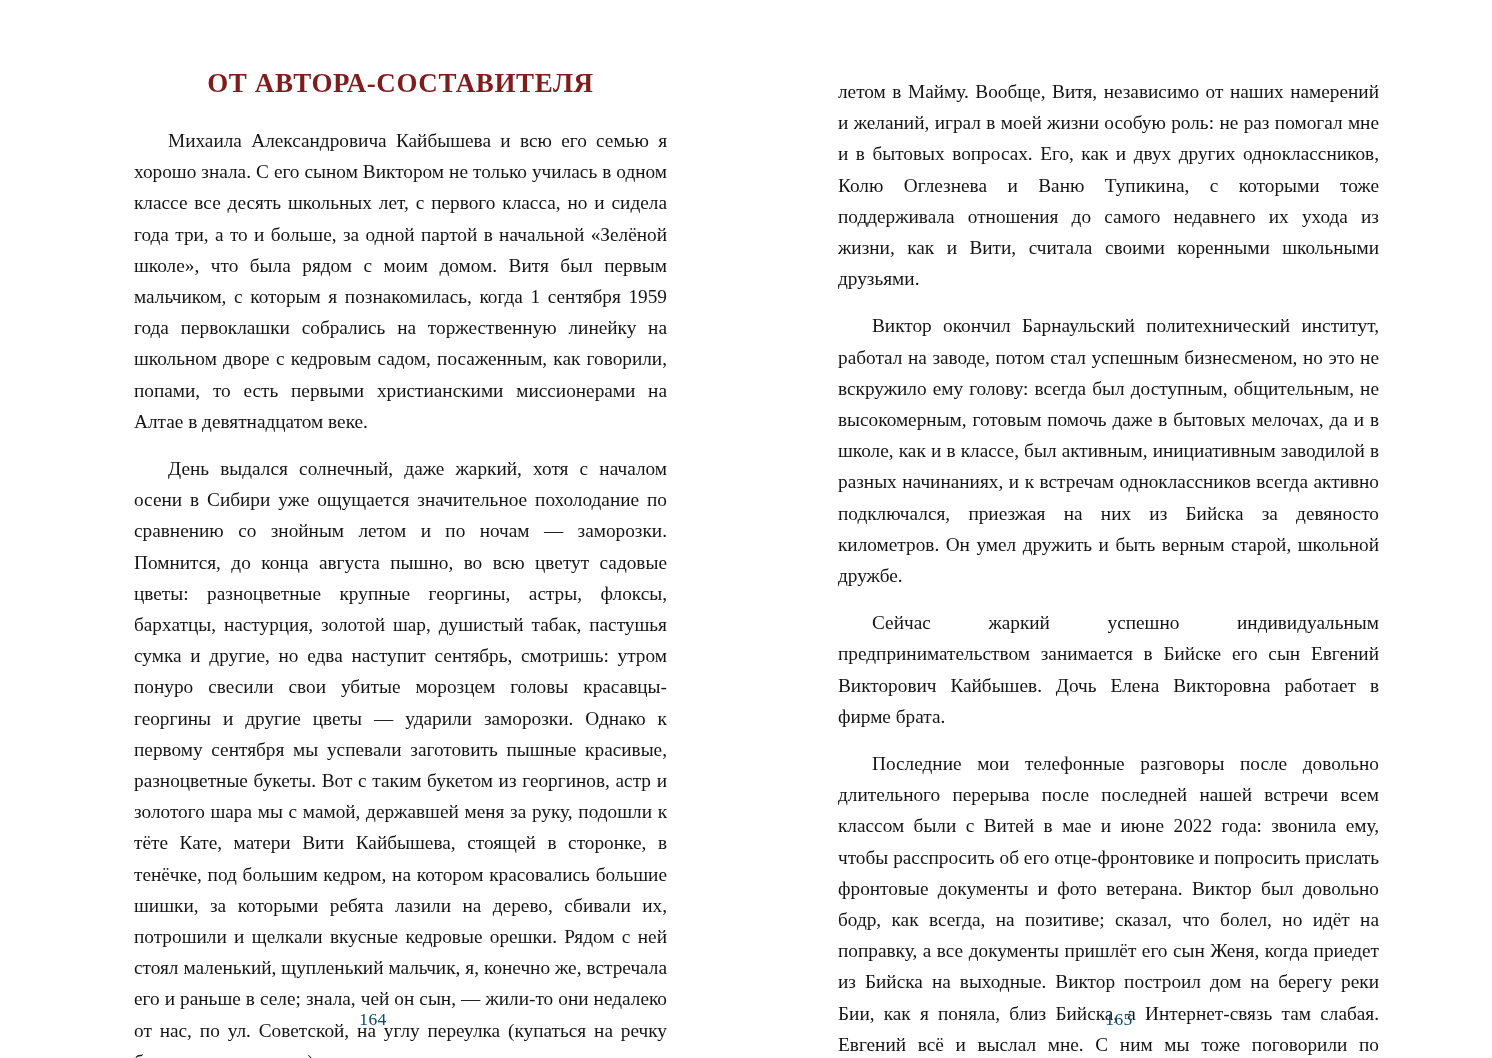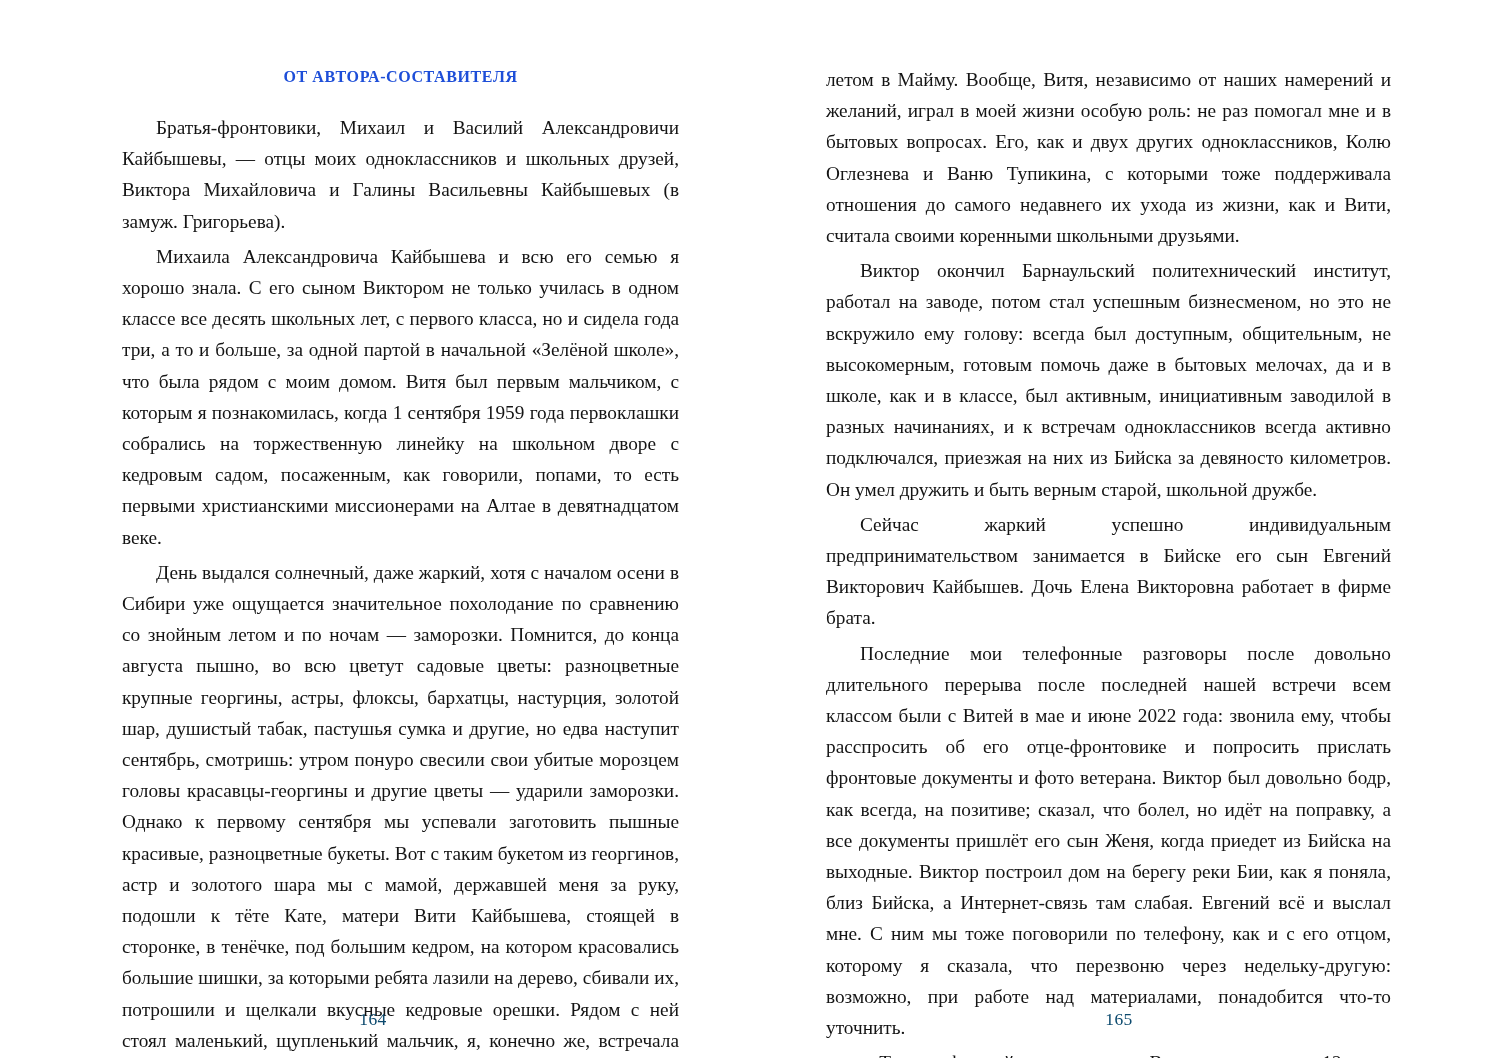--- a/index.html
+++ b/index.html
@@ -27,40 +27,40 @@
 
   .page {
     position: relative;
     box-sizing: border-box;
     height: 1058px;
   }
   .page-left  { width: 746px; padding: 60px 63px 0 118px; }
   .page-right { width: 746px; padding: 60px 97px 0 76px; }
 
   .page-title {
-    font-size: 16px;
+    font-size: 27px;
     font-weight: bold;
     text-align: center;
     letter-spacing: 0.6px;
     margin: 8px 0 26px 0;
-    color: #1d4ed8;
+    color: #7f1d1d;
     font-family: "Liberation Serif", "DejaVu Serif", serif;
   }
 
   .body-text {
     font-size: 19.3px;
     line-height: 31.2px;
     text-align: justify;
     text-justify: inter-word;
     color: #141414;
     hyphens: manual;
   }
 
   .body-text p {
-    margin: 4px;
+    margin: 16px;
     text-indent: 34px;
     font-family: Liberation Serif, serif;
   }
 
   
   .body-text p.cont {
     text-indent: 0;
   }
 
   .folio {
@@ -78,21 +78,20 @@
 </style>
 </head>
 <body>
 
 <div class="spread">
 
   <div class="page page-left">
     <h1 class="page-title">ОТ АВТОРА-СОСТАВИТЕЛЯ</h1>
 
     <div class="body-text">
-      <p>Братья-фронтовики, Михаил и Василий Александровичи Кайбышевы, — отцы моих одноклассников и школьных друзей, Виктора Михайловича и Галины Васильевны Кайбышевых (в замуж. Григорьева).</p>
       <p>Михаила Александровича Кайбышева и всю его семью я хорошо знала. С его сыном Виктором не только училась в одном классе все десять школьных лет, с первого класса, но и сидела года три, а то и больше, за одной партой в начальной «Зелёной школе», что была рядом с моим домом. Витя был первым мальчиком, с которым я познакомилась, когда 1 сентября 1959 года первоклашки собрались на торжественную линейку на школьном дворе с кедровым садом, посаженным, как говорили, попами, то есть первыми христианскими миссионерами на Алтае в девятнадцатом веке.</p>
       <p>День выдался солнечный, даже жаркий, хотя с началом осени в Сибири уже ощущается значительное похолодание по сравнению со знойным летом и по ночам — заморозки. Помнится, до конца августа пышно, во всю цветут садовые цветы: разноцветные крупные георгины, астры, флоксы, бархатцы, настурция, золотой шар, душистый табак, пастушья сумка и другие, но едва наступит сентябрь, смотришь: утром понуро свесили свои убитые морозцем головы красавцы-георгины и другие цветы — ударили заморозки. Однако к первому сентября мы успевали заготовить пышные красивые, разноцветные букеты. Вот с таким букетом из георгинов, астр и золотого шара мы с мамой, державшей меня за руку, подошли к тёте Кате, матери Вити Кайбышева, стоящей в сторонке, в тенёчке, под большим кедром, на котором красовались большие шишки, за которыми ребята лазили на дерево, сбивали их, потрошили и щелкали вкусные кедровые орешки. Рядом с ней стоял маленький, щупленький мальчик, я, конечно же, встречала его и раньше в селе; знала, чей он сын, — жили-то они недалеко от нас, по ул. Советской, на углу переулка (купаться на речку бегали мимо их дома), но не знала его имени, поэтому спросила: «А как тебя зовут?» — «Витя», — ответил он смущенно. Так мы ближе познакомились, не подозревая, что столько лет будем сидеть за одной партой и дружить; собираться всем классом на Дни рождения и у меня, и у него дома, и общаться всю жизнь: встречаться, когда одновременно бывали в родной Майме.</p>
 
     </div>
 
     <div class="folio">164</div>
   </div>
 
   <div class="page page-right">
     <div class="body-text">

